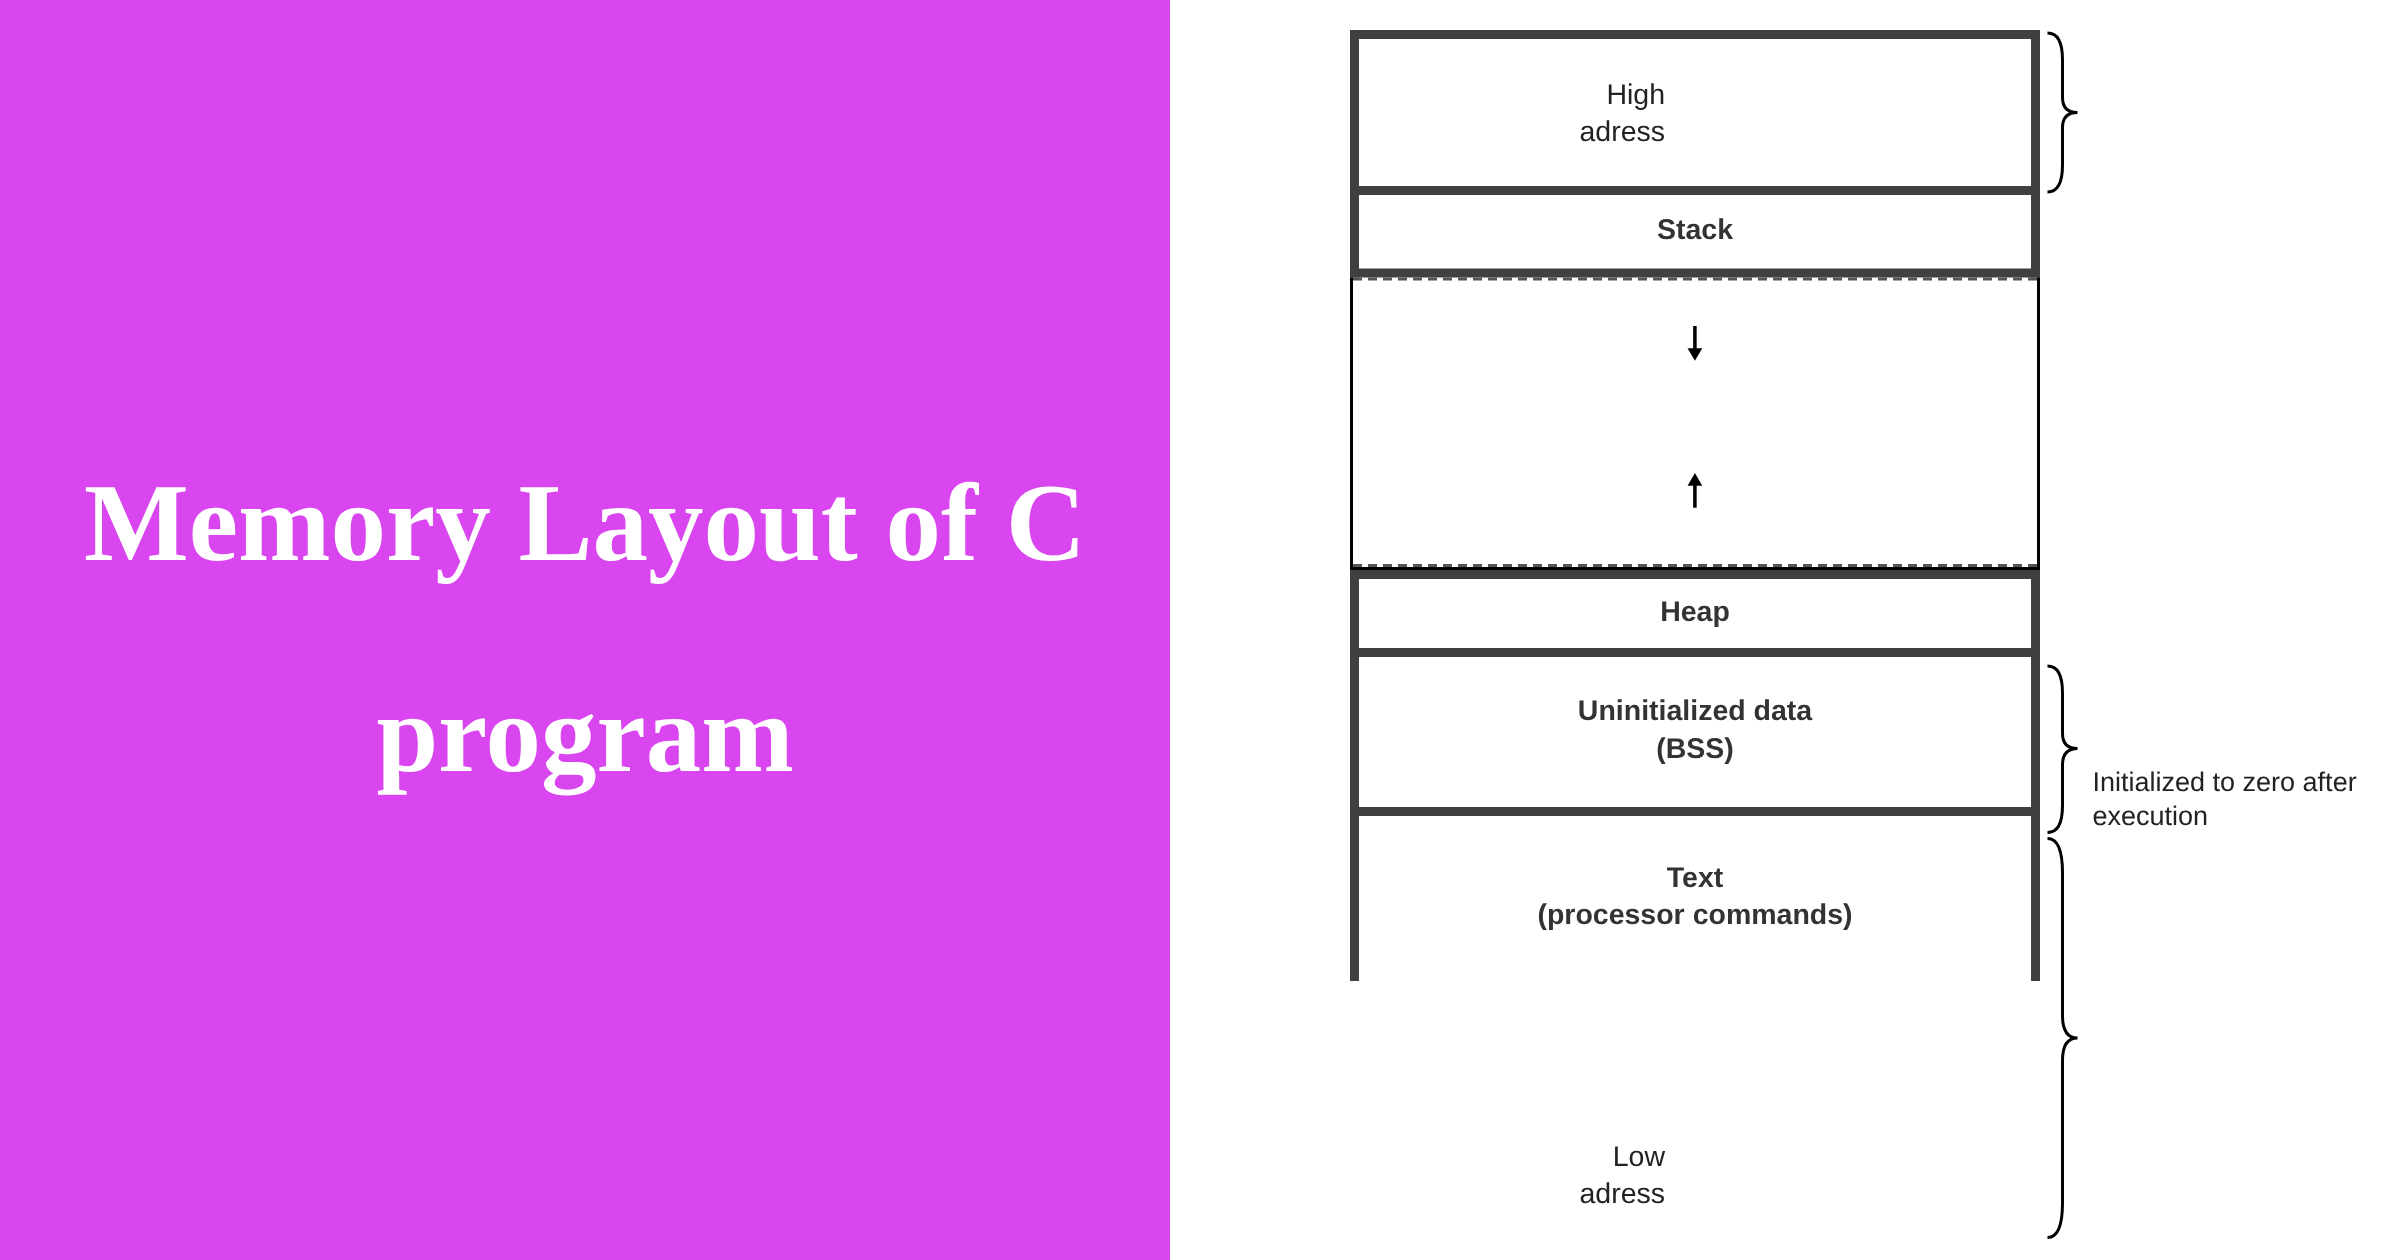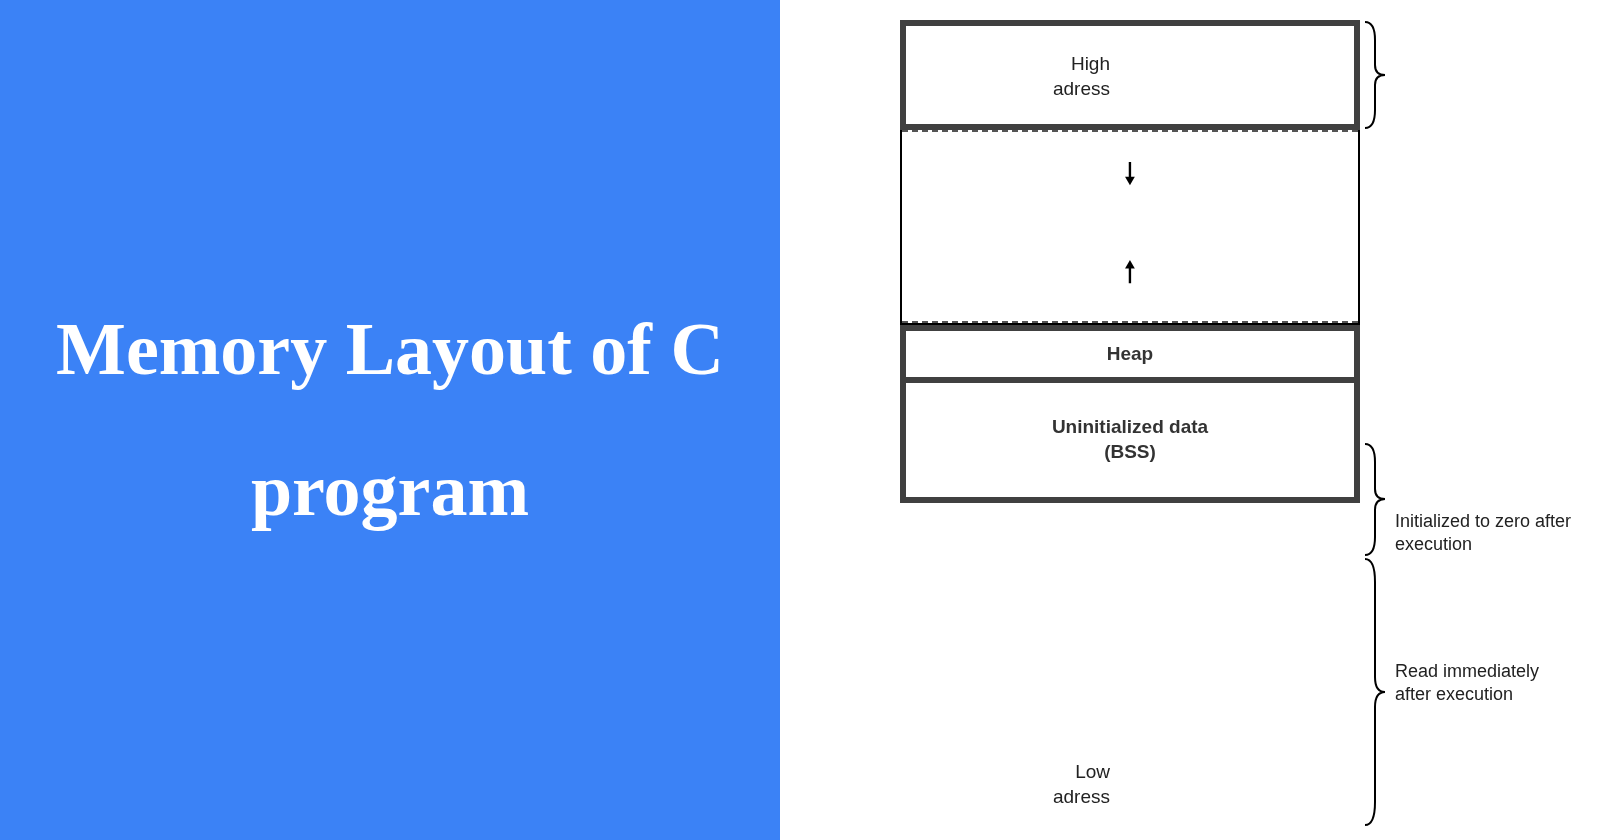--- a/index.html
+++ b/index.html
@@ -6,21 +6,21 @@
   body {
     width: 1600px;
     height: 840px;
     display: flex;
     font-family: Arial, Helvetica, sans-serif;
     overflow: hidden;
   }
   .left-panel {
     width: 780px;
     height: 100%;
-    background: #3b82f6;
+    background: #d946ef;
     display: flex;
     align-items: center;
     justify-content: center;
     padding: 40px;
   }
   .title {
     color: #ffffff;
     font-family: Georgia, 'Times New Roman', serif;
     font-size: 74px;
     font-weight: bold;
@@ -66,21 +66,21 @@
     position: absolute; left: 0; right: 0; bottom: 0;
     border-top: 2px dashed #555;
   }
   .seg-gap .arrow {
     position: absolute; left: 50%; transform: translateX(-50%);
     font-size: 30px; color: #000;
   }
   .seg-gap .arrow-down { top: 22px; }
   .seg-gap .arrow-up   { bottom: 22px; }
   .seg-heap  { height: 58px; }
-  .seg-bss   { height: 120px; }
+  .seg-bss   { height: 106px; }
   .seg-init  { height: 108px; }
   .seg-text  { height: 110px; border-bottom: none; }
   .left-label {
     position: absolute;
     right: 490px;
     font-size: 19px;
     color: #222;
     text-align: right;
     line-height: 1.3;
   }
@@ -111,31 +111,38 @@
   <div class="title">Memory Layout of C program</div>
 </div>
 
 <div class="right-panel">
 
   <div class="left-label high">High<br>adress</div>
   <div class="left-label low">Low<br>adress</div>
 
   <div class="diagram">
     <div class="segment seg-cmdline"></div>
+    <div class="segment seg-stack">Stack</div>
     <div class="seg-gap">
       <div class="dash-top"></div>
       <span class="arrow arrow-down">🠗</span>
       <span class="arrow arrow-up">🠕</span>
       <div class="dash-bottom"></div>
     </div>
     <div class="segment seg-heap">Heap</div>
     <div class="segment seg-bss">
       <div>
         <span>Uninitialized data</span><br>
         <span>(BSS)</span>
+      </div>
+    </div>
+    <div class="segment seg-text">
+      <div>
+        <span>Text</span><br>
+        <span>(processor commands)</span>
       </div>
     </div>
   </div>
 
   <div class="brace" style="top:20px;">
     <svg width="26" height="110" viewBox="0 0 26 110">
       <path d="M3 2 Q13 2 13 20 L13 45 Q13 55 23 55 Q13 55 13 65 L13 90 Q13 108 3 108" fill="none" stroke="#000" stroke-width="2"></path>
     </svg>
   </div>
   <div class="brace" style="top:442px;">
@@ -143,15 +150,14 @@
       <path d="M3 2 Q13 2 13 20 L13 47 Q13 57 23 57 Q13 57 13 68 L13 95 Q13 113 3 113" fill="none" stroke="#000" stroke-width="2"></path>
     </svg>
   </div>
   <div class="brace" style="top:557px;">
     <svg width="26" height="270" viewBox="0 0 26 270">
       <path d="M3 2 Q13 2 13 25 L13 120 Q13 135 23 135 Q13 135 13 150 L13 245 Q13 268 3 268" fill="none" stroke="#000" stroke-width="2"></path>
     </svg>
   </div>
 
   <div class="right-annot a2">Initialized to zero after execution</div>
-  <div class="right-annot a3">Read immediately after execution</div>
 
 </div>
 
 </body></html>

